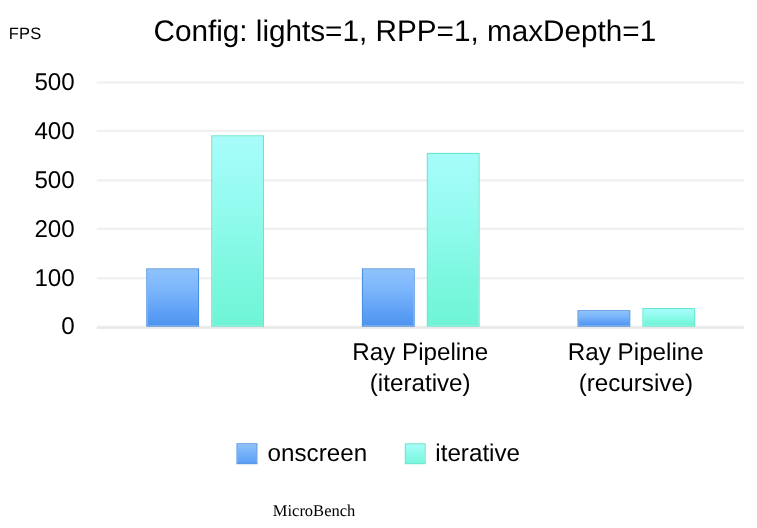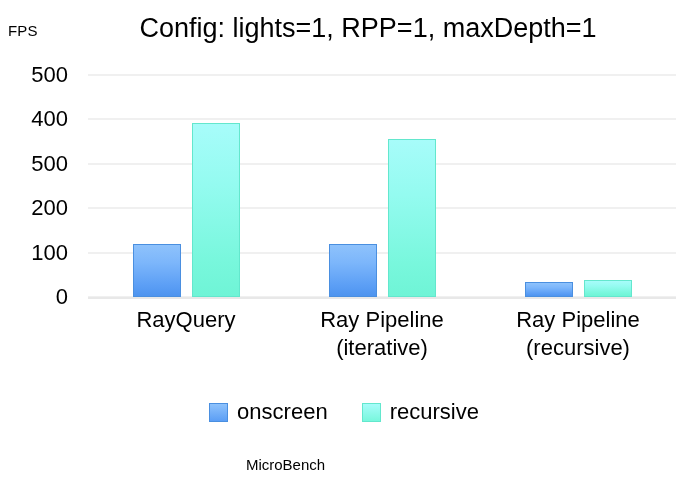--- a/index.html
+++ b/index.html
@@ -171,20 +171,21 @@
 
   
   .x-title {
     position: absolute;
     left: 0;
     top: 456px;
     width: 571px;
     text-align: center;
     font-size: 15px;
     line-height: 18px;
+    font-family: Liberation Serif, serif;
   }
 </style>
 </head>
 <body>
 
 <div id="chart-root">
 
   <div class="y-unit">FPS</div>
 
   <div class="chart-title">Config: lights=1, RPP=1, maxDepth=1</div>
@@ -213,31 +214,30 @@
   <div class="bars-layer">
       <div class="bar onscreen" title="onscreen: 120" style="left: 44.5px; width: 48px; height: 53.28px;"></div>
       <div class="bar offscreen" title="offscreen: 393" style="left: 103.5px; width: 48px; height: 174.492px;"></div>
       <div class="bar onscreen" title="onscreen: 120" style="left: 240.5px; width: 48px; height: 53.28px;"></div>
       <div class="bar offscreen" title="offscreen: 355" style="left: 299.5px; width: 48px; height: 157.62px;"></div>
       <div class="bar onscreen" title="onscreen: 33" style="left: 436.5px; width: 48px; height: 14.652px;"></div>
       <div class="bar offscreen" title="offscreen: 38" style="left: 495.5px; width: 48px; height: 16.872px;"></div>
     </div>
 
   <div class="cat-layer">
-      <div class="cat-label" style="left: 0px; width: 196px;"><span>RayQuery</span></div>
       <div class="cat-label" style="left: 196px; width: 196px;"><span>Ray Pipeline</span><span class="line2">(iterative)</span></div>
       <div class="cat-label" style="left: 392px; width: 196px;"><span>Ray Pipeline</span><span class="line2">(recursive)</span></div>
     </div>
 
   <div class="legend">
     <div class="legend-item">
       <span class="legend-swatch onscreen"></span>
       <span class="legend-label">onscreen</span>
     </div>
     <div class="legend-item">
       <span class="legend-swatch offscreen"></span>
-      <span class="legend-label">recursive</span>
+      <span class="legend-label">iterative</span>
     </div>
   </div>
 
   <div class="x-title">MicroBench</div>
 
 </div>
 
 </body></html>

